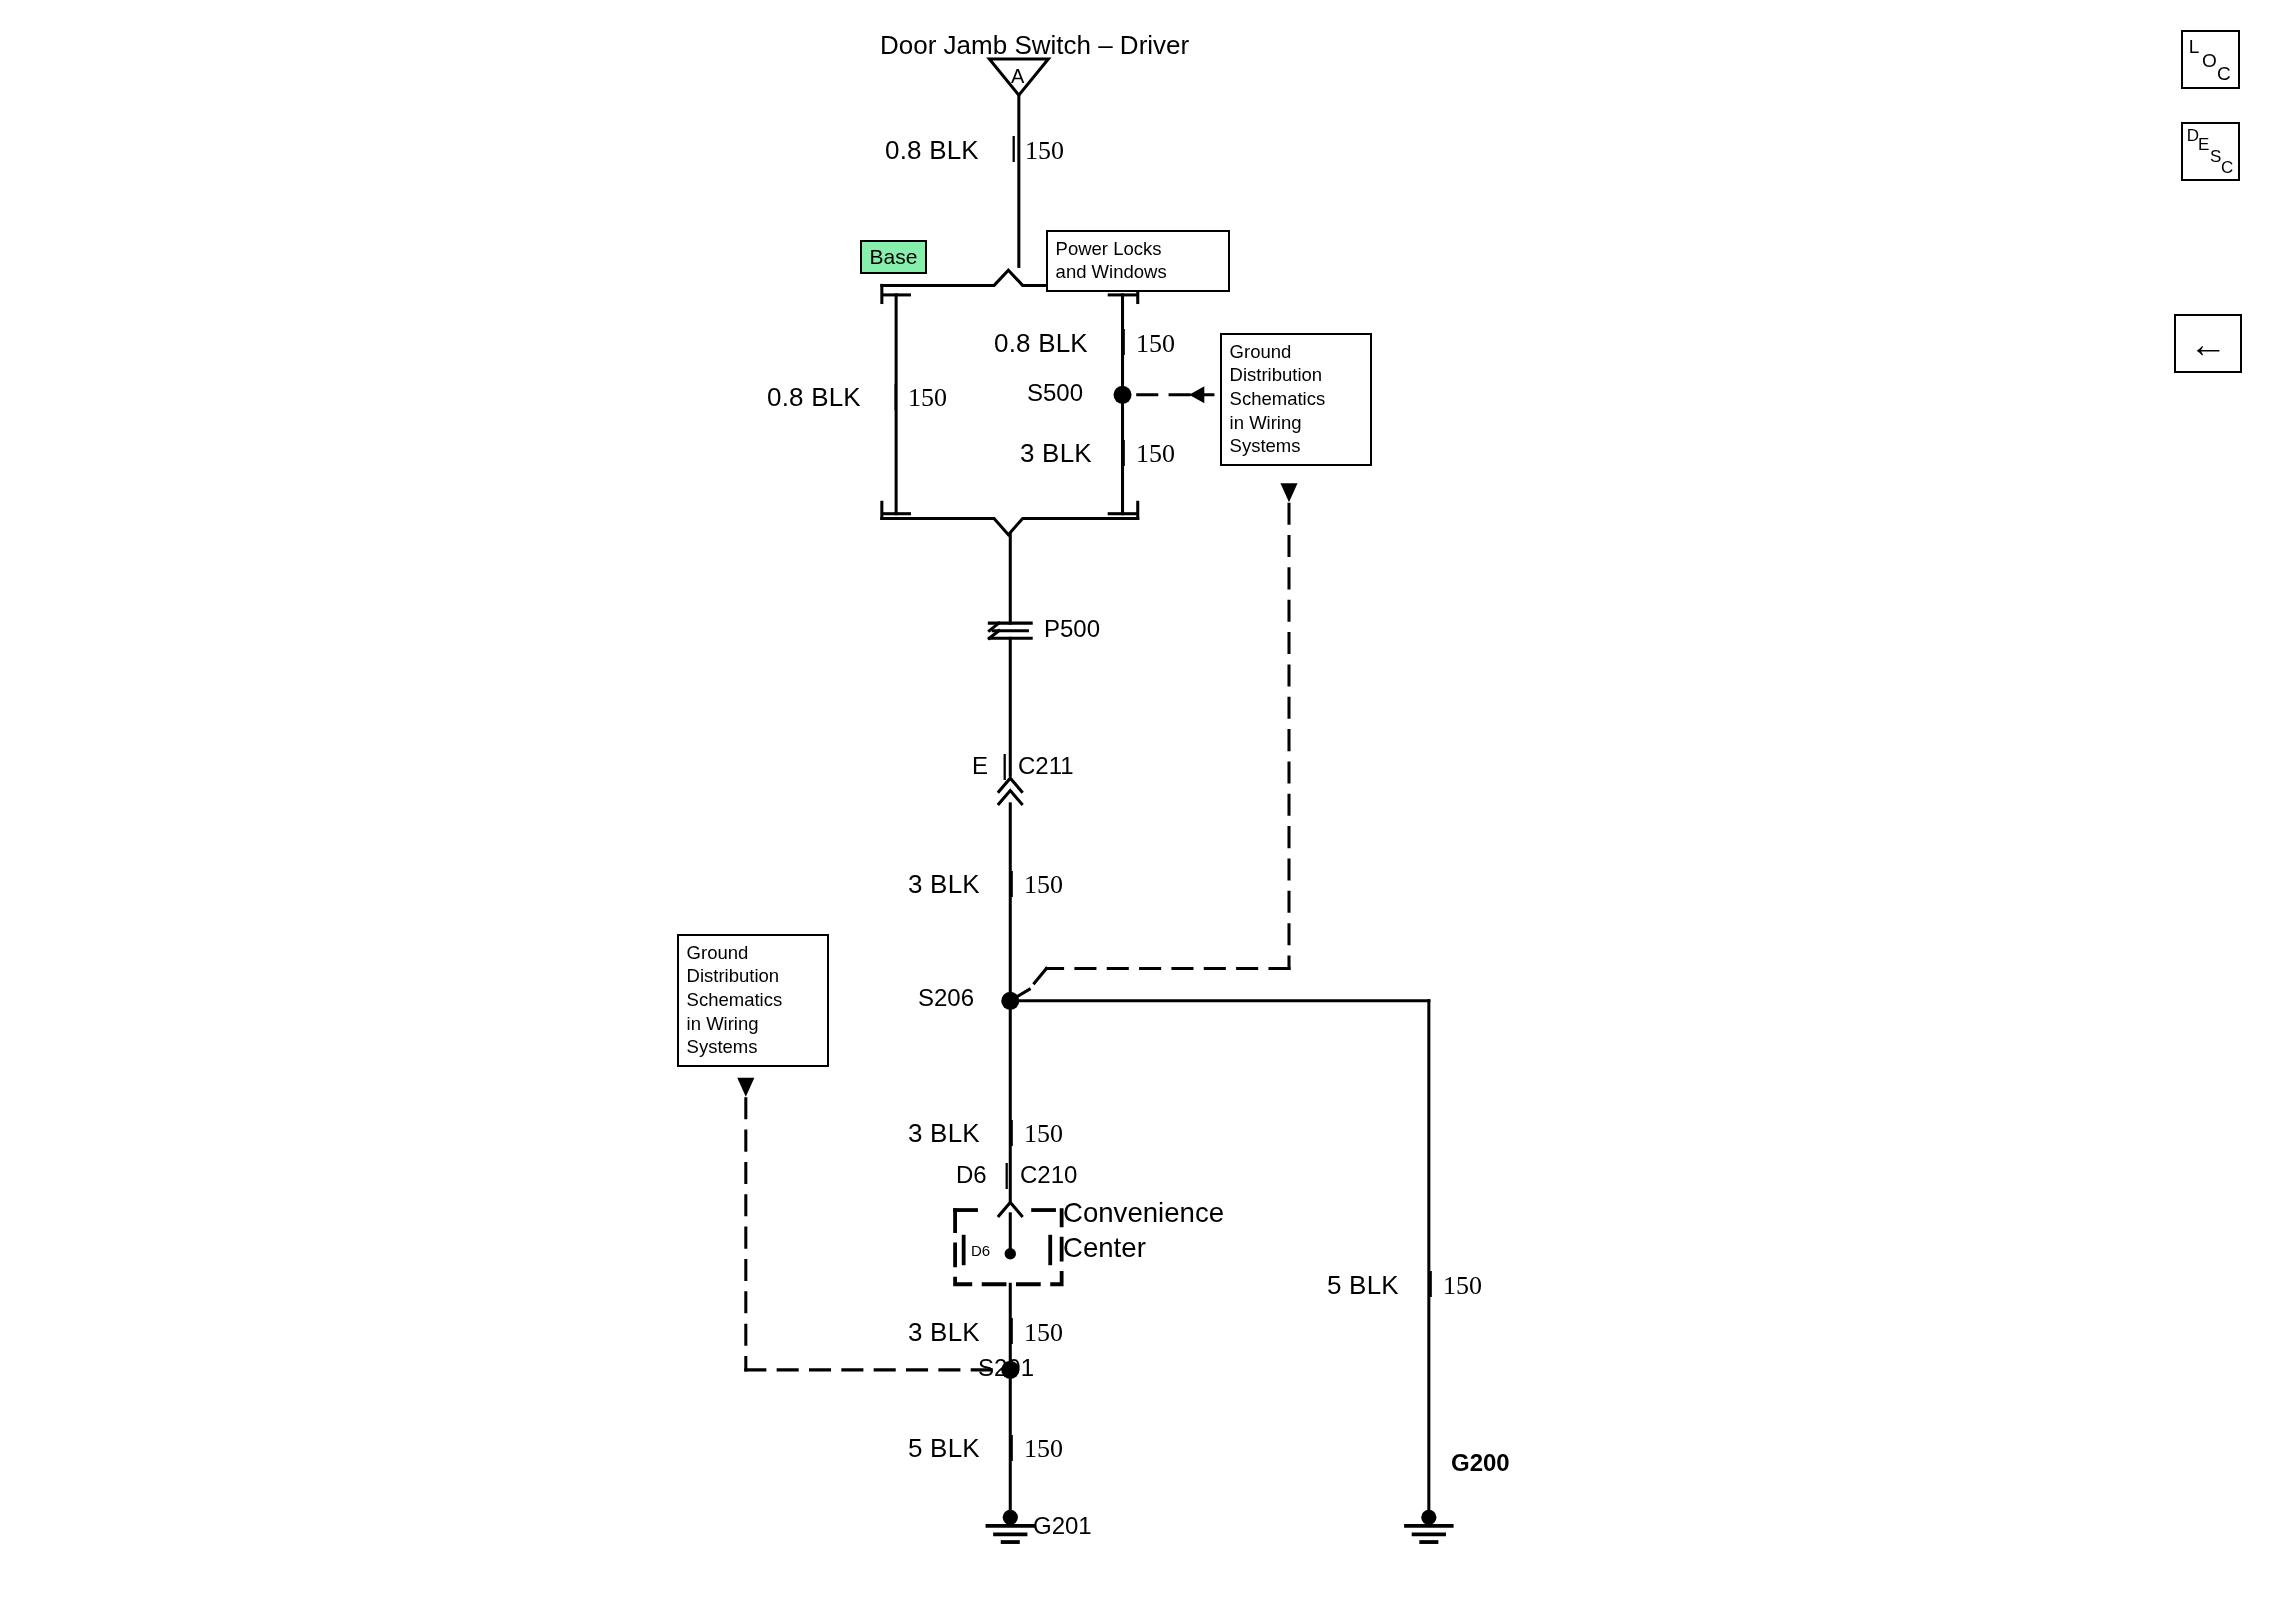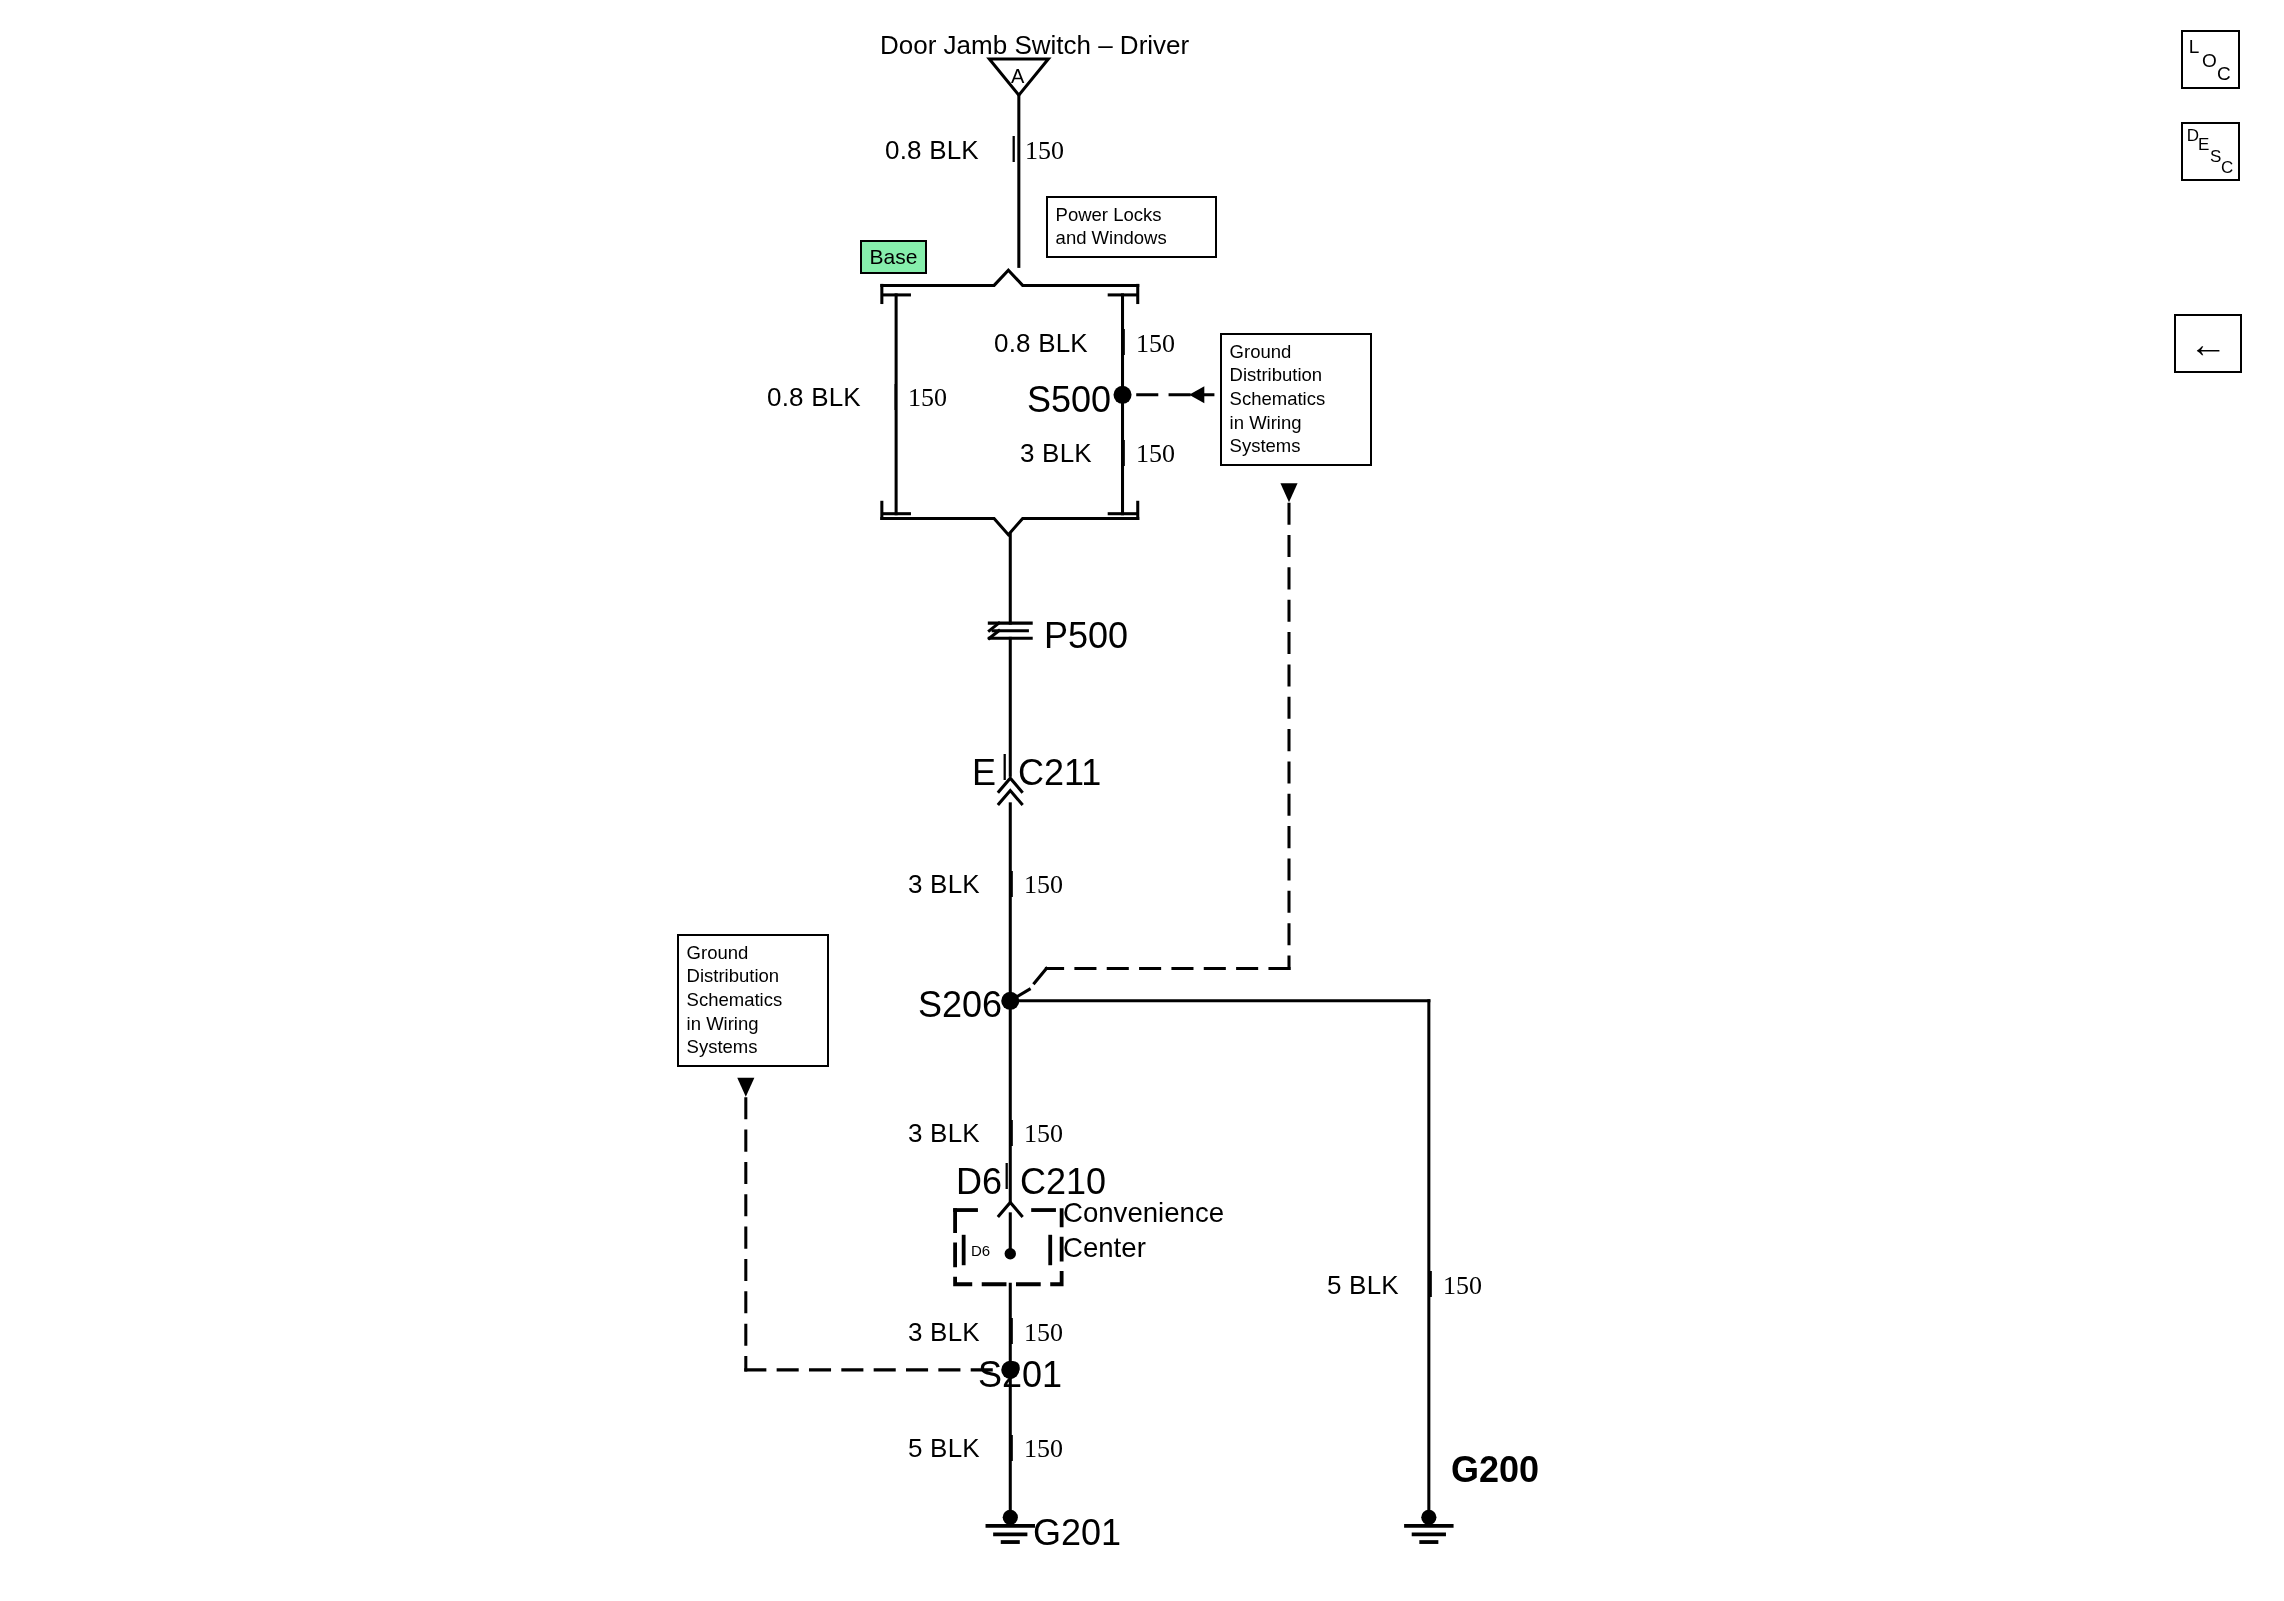--- a/index.html
+++ b/index.html
@@ -33,21 +33,21 @@
   
   .wire-label {
     font-size: 26px;
     letter-spacing: 0.2px;
   }
   .wire-num {
     font-size: 26px;
     font-family: Liberation Serif, serif;
   }
   .node-label {
-    font-size: 36px;
+    font-size: 24px;
   }
   .small-title {
     font-size: 26px;
   }
   .box-note {
     position: absolute;
     border: 2.4px solid #000;
     background: #fff;
     font-size: 18.5px;
     line-height: 1.28;
@@ -218,21 +218,21 @@
   <div class="lbl small-title" style="left:880px; top:31px; width:285px; text-align:center;">Door Jamb Switch – Driver</div>
 
   <div class="lbl" style="left:1011px; top:65px; font-size:20px;">A</div>
 
   <div class="lbl wire-label" style="left:885px; top:136px;">0.8 BLK</div>
   <div class="lbl" style="left:1010px; top:131px; font-size:28.5px;">|</div>
   <div class="lbl wire-num" style="left:1025px; top:136px;">150</div>
 
   <div class="box-plain" style="left:860px; top:240px;">Base</div>
 
-  <div class="box-note" style="left:1046px; top:196px; width:171px;"><span style="white-space:pre-line;">Power Locks
+  <div class="box-note" style="left:1046px; top:230px; width:184px;"><span style="white-space:pre-line;">Power Locks
 and Windows</span></div>
 
   <div class="lbl wire-label" style="left:994px; top:329px;">0.8 BLK</div>
   <div class="lbl" style="left:1120px; top:324px; font-size:28.5px;">|</div>
   <div class="lbl wire-num" style="left:1136px; top:329px;">150</div>
 
   <div class="lbl wire-label" style="left:767px; top:383px;">0.8 BLK</div>
   <div class="lbl" style="left:892px; top:379px; font-size:28.5px;">|</div>
   <div class="lbl wire-num" style="left:908px; top:383px;">150</div>
 

